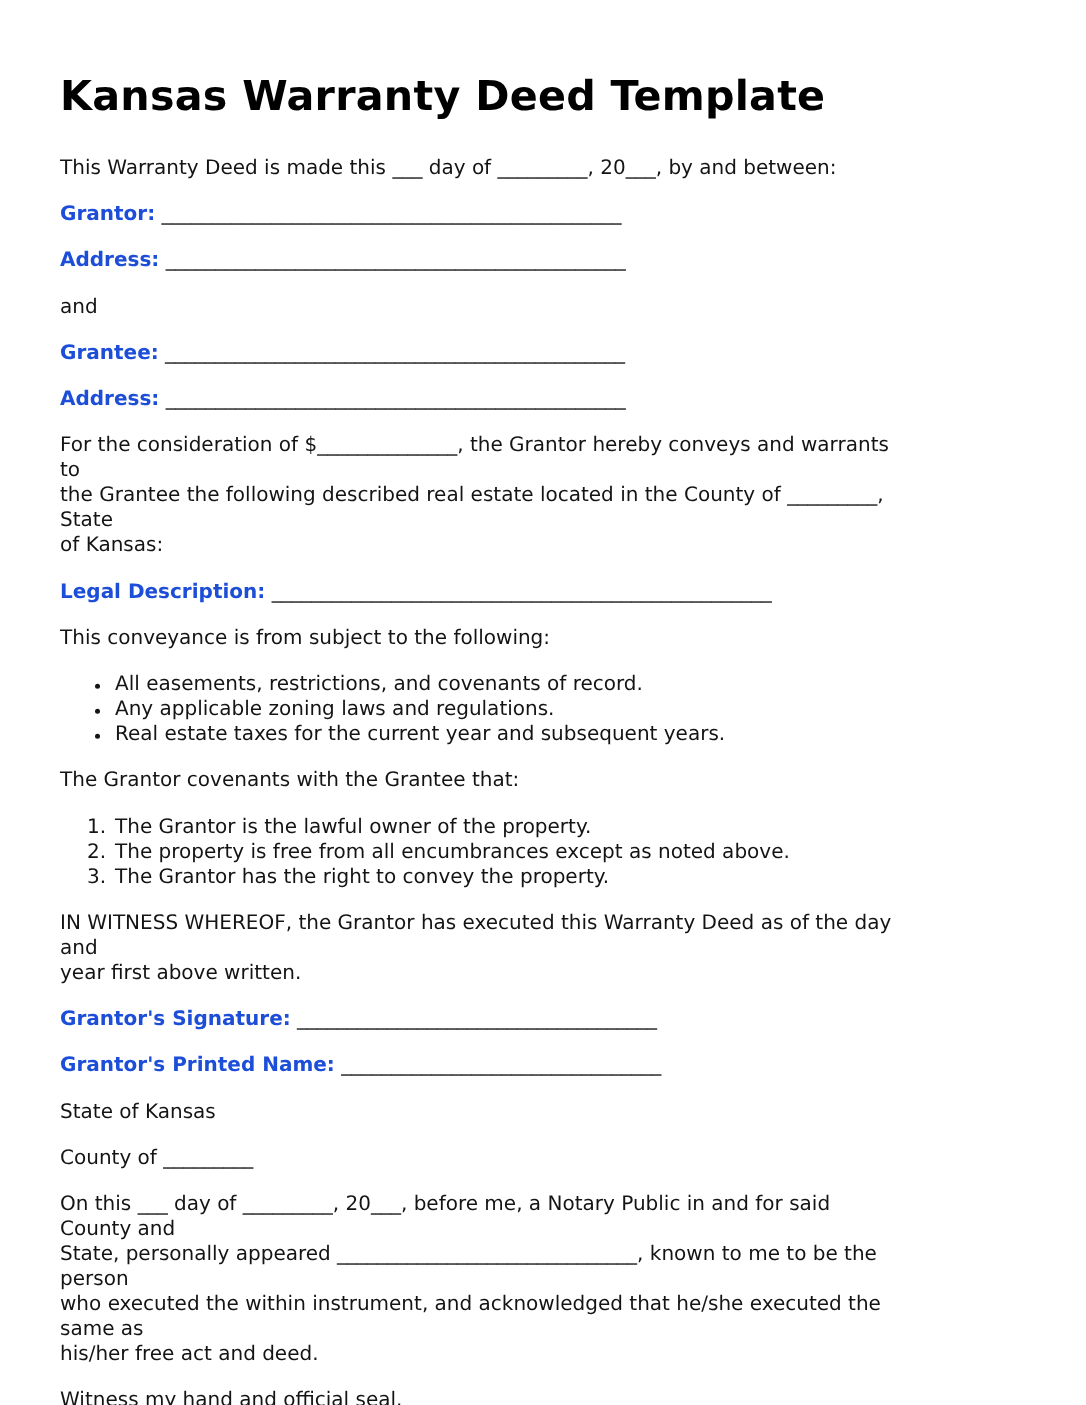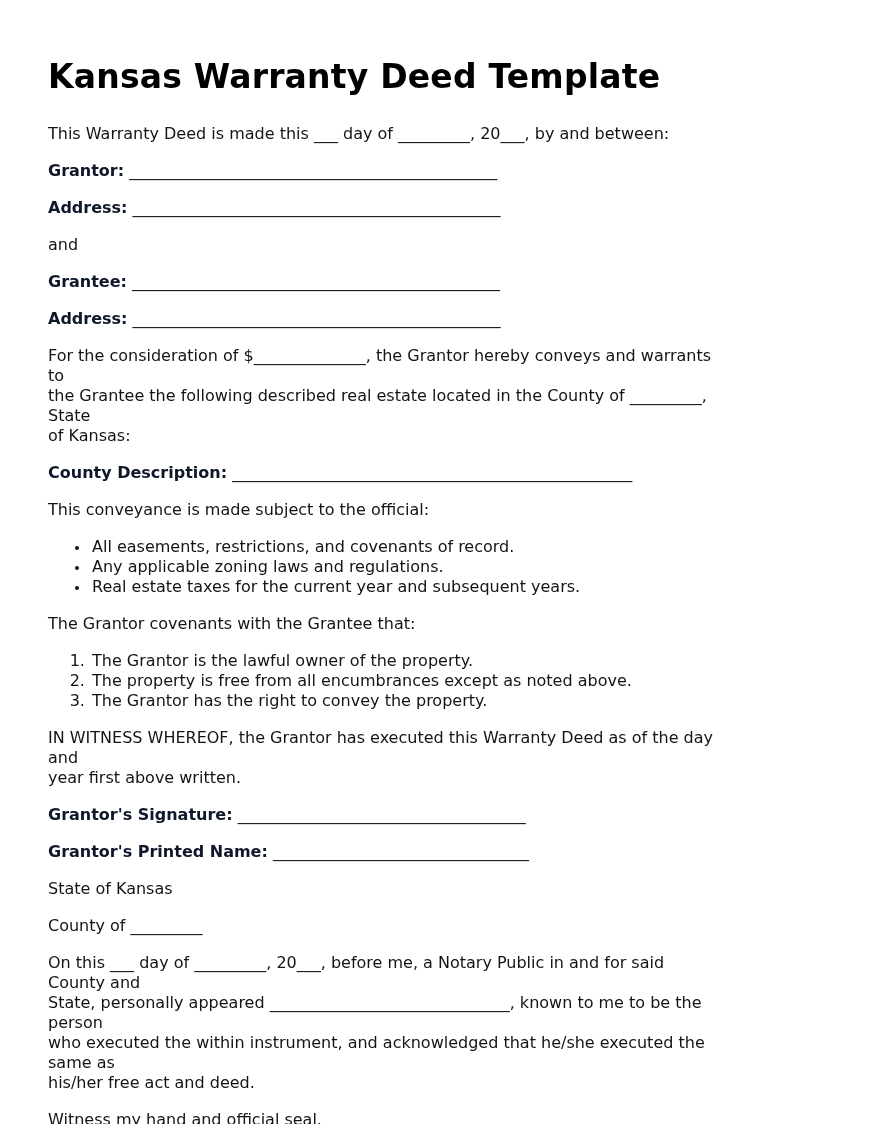--- a/index.html
+++ b/index.html
@@ -25,21 +25,21 @@
     line-height: 1.15;
     margin: 0 0 28px 0;
     letter-spacing: 0.2px;
   }
   p.para {
     font-size: 16px;
     line-height: 20px;
     margin: 0 0 17px 0;
   }
   .multiline { white-space: pre-line; }
-  .label { font-weight: 700; color: #0f172a; }
+  .label { font-weight: 700; color: #1d4ed8; }
   .blank { font-weight: 400; color: #141414; letter-spacing: 0; }
   ul.doc-list, ol.doc-list {
     font-size: 16px;
     line-height: 20px;
     margin: 0 0 17px 0;
     padding: 0 0 0 42px;
   }
   ul.doc-list li, ol.doc-list li { margin: 0; padding: 0 0 0 2px; }
   ul.doc-list li::marker { font-size: 13px; }
   p.seal-line { margin-bottom: 8px; }
@@ -68,24 +68,24 @@
   <p class="para">and</p>
 
   <p class="para"><span class="label">Grantee:</span> <span class="blank">______________________________________________</span></p>
 
   <p class="para"><span class="label">Address:</span> <span class="blank">______________________________________________</span></p>
 
   <p class="para multiline">For the consideration of $______________, the Grantor hereby conveys and warrants to
 the Grantee the following described real estate located in the County of _________, State
 of Kansas:</p>
 
-  <p class="para"><span class="label">County Description:</span> <span class="blank">__________________________________________________</span></p>
+  <p class="para"><span class="label">Legal Description:</span> <span class="blank">__________________________________________________</span></p>
 
 
-  <p class="para">This conveyance is made subject to the official:</p>
+  <p class="para">This conveyance is from subject to the following:</p>
 
   <ul class="doc-list">
     <li>All easements, restrictions, and covenants of record.</li>
     <li>Any applicable zoning laws and regulations.</li>
     <li>Real estate taxes for the current year and subsequent years.</li>
   </ul>
 
   <p class="para">The Grantor covenants with the Grantee that:</p>
 
   <ol class="doc-list">

